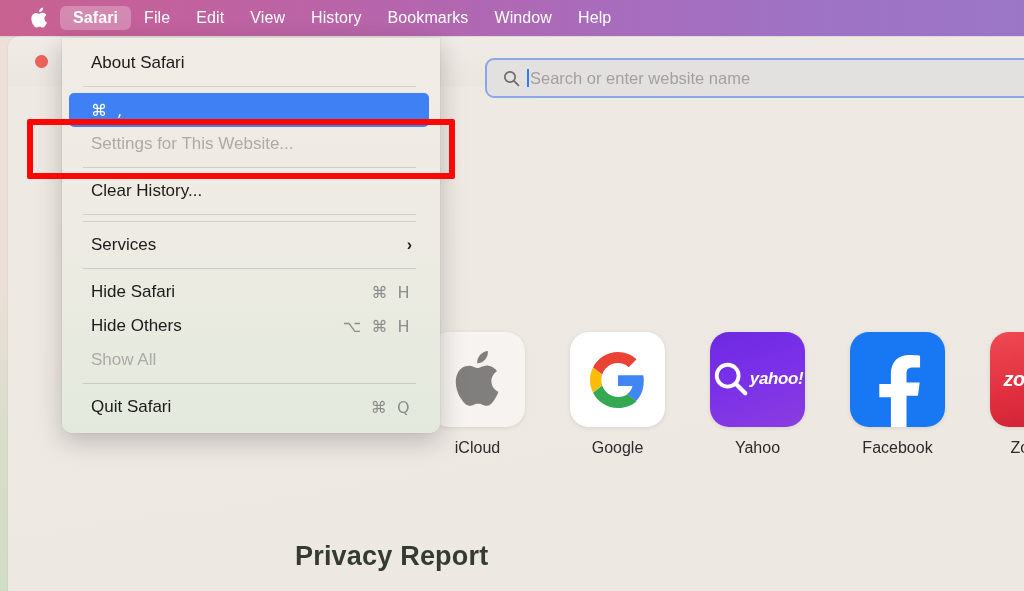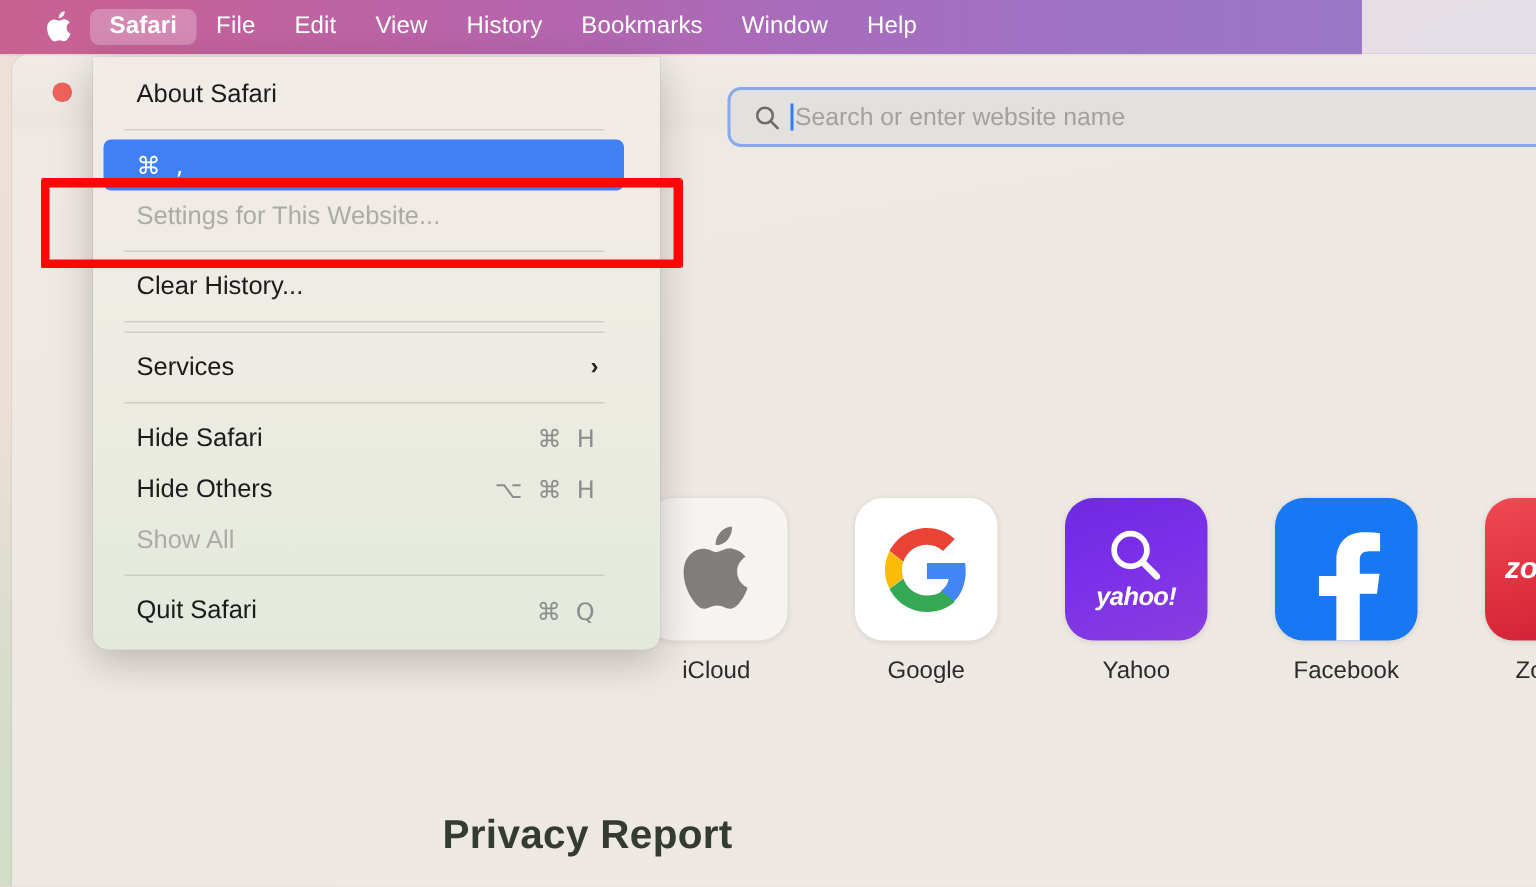--- a/index.html
+++ b/index.html
@@ -14,21 +14,21 @@
   #backdrop{
     position:absolute; left:0; top:0; width:1024px; height:591px;
     background:
       radial-gradient(ellipse 700px 520px at 8% 100%, #cfdcc4 0%, rgba(207,220,196,0.75) 28%, rgba(207,220,196,0) 62%),
       radial-gradient(ellipse 620px 430px at 100% 12%, #e4dee8 0%, rgba(228,222,232,0.7) 40%, rgba(228,222,232,0) 72%),
       linear-gradient(150deg, #ece0d8 0%, #ecdfd7 40%, #e9ded9 70%, #e6ded5 100%);
   }
 
   
   #menubar{
-    position:absolute; left:0; top:0; width:908px; height:36px;
+    position:absolute; left:0; top:0; width:1024px; height:36px;
     background:linear-gradient(90deg,#c8628f 0%,#c5619a 12%,#b665ac 38%,#a96bbb 58%,#9f72c4 78%,#9b76c7 100%);
     display:flex; align-items:center; z-index:40;
     box-shadow:0 1px 0 rgba(0,0,0,0.07);
   }
   .apple-logo{
     width:34px; display:flex; justify-content:center; align-items:center;
     margin-left:22px; margin-right:4px; cursor:default;
   }
   .apple-logo svg{ display:block; }
   .mb-item{
@@ -100,21 +100,21 @@
     position:absolute; left:295px; top:541px; z-index:11;
     font-size:27px; font-weight:bold; color:#343b33; letter-spacing:0.2px;
   }
 
   
   #menu{
     position:absolute; left:62px; top:38px; width:378px;
     background:rgba(240,236,230,0.97);
     border-radius:0 0 10px 10px;
     box-shadow:0 8px 26px rgba(0,0,0,0.22), 0 0 0 0.5px rgba(0,0,0,0.07);
-    padding:8px 17px 9px 0; z-index:60;
+    padding:8px 4px 9px 0; z-index:60;
     backdrop-filter:blur(14px);
   }
   #menu.tinted{
     background:linear-gradient(180deg, rgba(241,235,229,0.975) 0%, rgba(238,235,227,0.975) 45%, rgba(226,233,220,0.975) 100%);
   }
   .mrow{
     height:34px; display:flex; align-items:center;
     padding:0 17px 0 22px; font-size:17px; color:#1b1b1b;
     margin:0 7px; border-radius:5px; position:relative;
   }
@@ -180,21 +180,21 @@
         <path fill="#4285F4" d="M46.1 24.6c0-1.6-.1-3.2-.4-4.6H24v9.1h12.4c-.5 2.9-2.2 5.3-4.6 7l7.6 5.9c4.4-4.1 6.7-10.1 6.7-17.4z"></path>
         <path fill="#FBBC05" d="M10.5 28.6c-.5-1.4-.8-2.9-.8-4.6s.3-3.2.8-4.6l-7.9-6.1C.9 16.5 0 20.1 0 24s.9 7.5 2.6 10.7l7.9-6.1z"></path>
         <path fill="#34A853" d="M24 48c6.5 0 11.9-2.1 15.9-5.8l-7.6-5.9c-2.1 1.4-4.8 2.3-8.3 2.3-6.3 0-11.6-4.1-13.5-9.8l-7.9 6.1C6.5 42.6 14.6 48 24 48z"></path>
       </svg>
     </div>
     <div class="fav-label">Google</div>
   </div>
 
   <div class="fav">
     <div class="fav-tile t-yahoo">
-      <div style="display:flex;flex-direction:column;align-items:center;">
+      <div style="display:flex;flex-direction:row;align-items:center;">
         <svg width="38" height="38" viewBox="0 0 40 40" style="margin-bottom:1px;">
           <circle cx="16.5" cy="16.5" r="11.5" fill="none" stroke="#fff" stroke-width="4"></circle>
           <line x1="25" y1="25" x2="35" y2="35" stroke="#fff" stroke-width="4.5" stroke-linecap="round"></line>
         </svg>
         <span class="yahoo-word">yahoo!</span>
       </div>
     </div>
     <div class="fav-label">Yahoo</div>
   </div>
 

